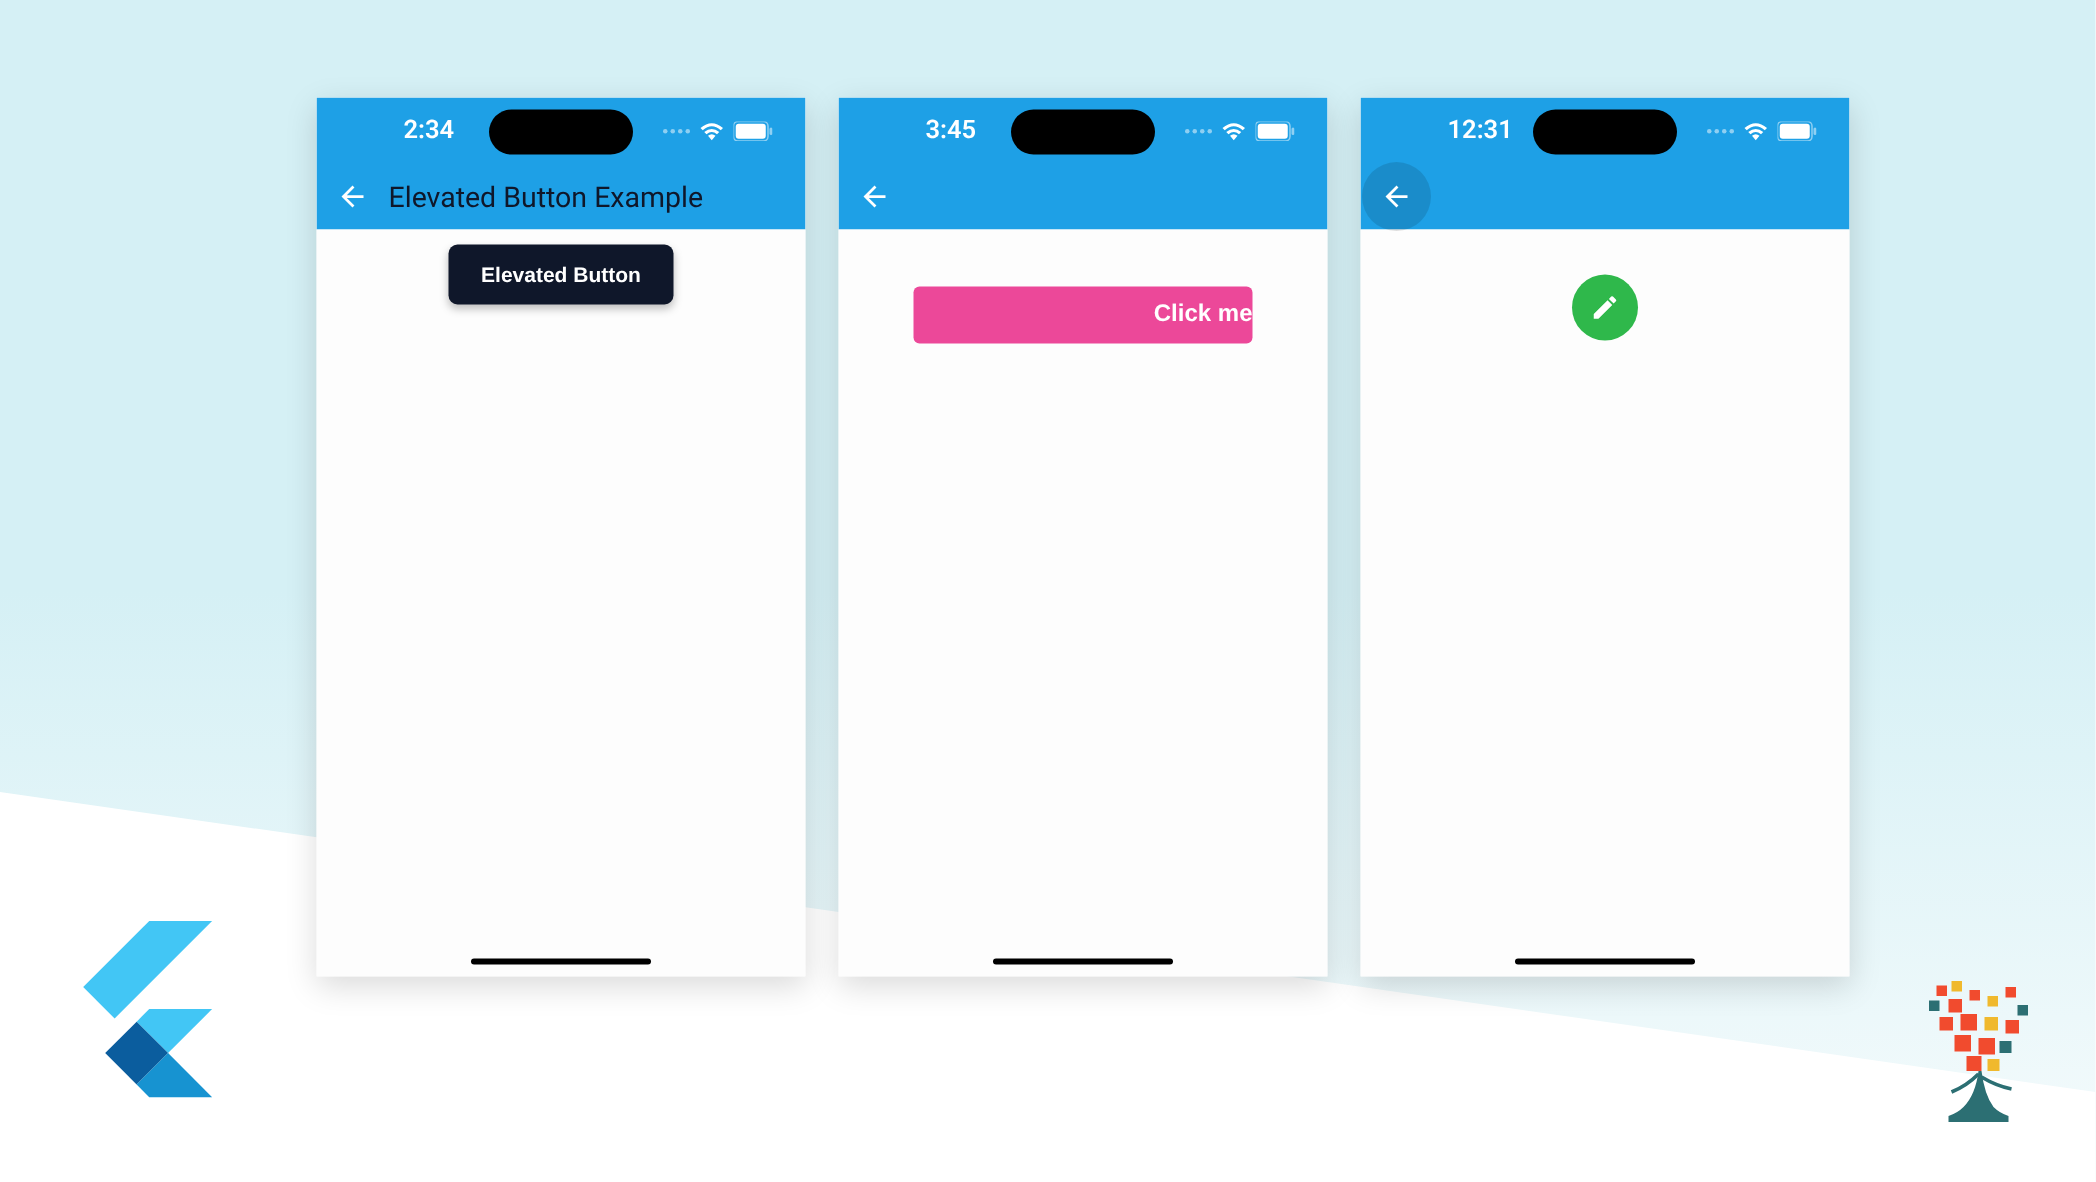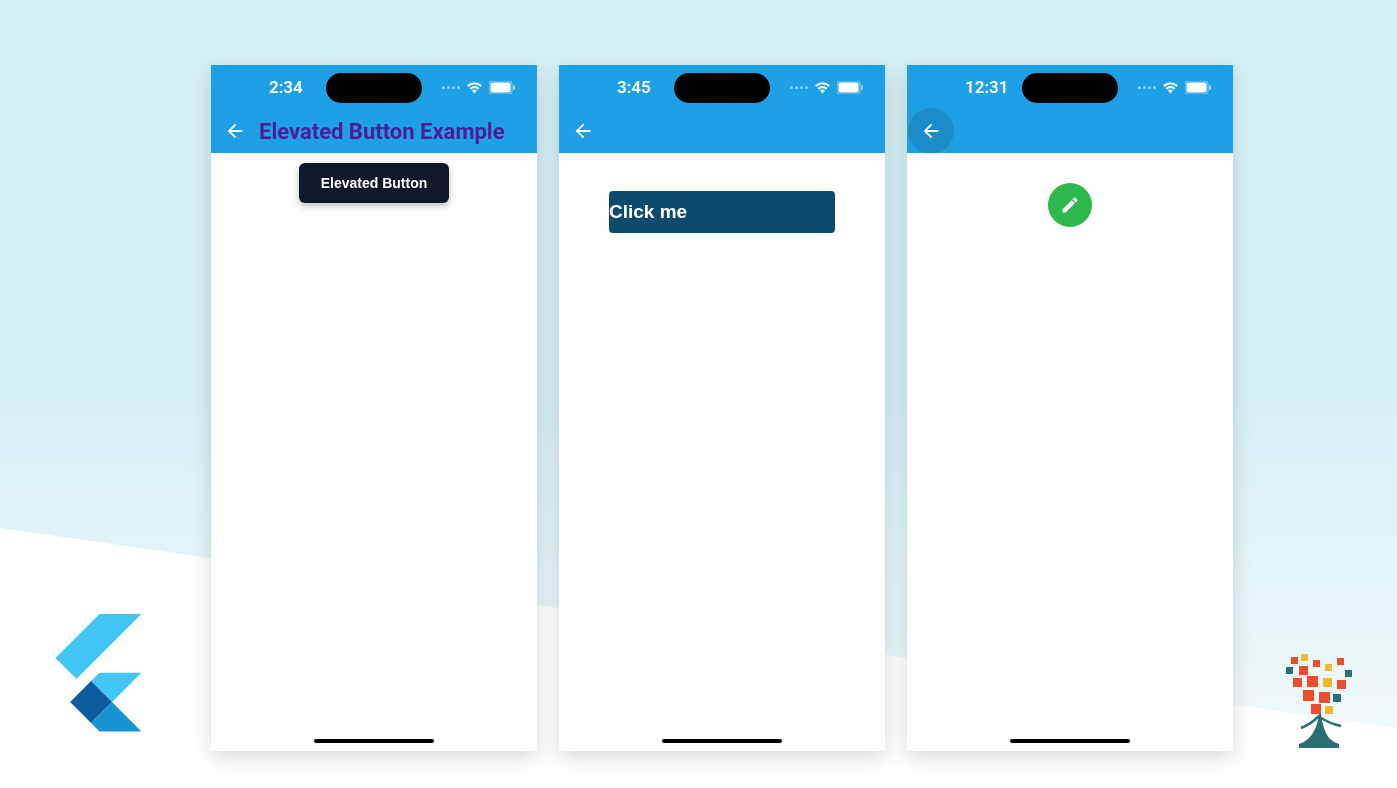--- a/index.html
+++ b/index.html
@@ -22,21 +22,21 @@
   }
   .phones {
     position: absolute;
     top: 65px;
     left: 211px;
     display: flex;
     gap: 22px;
   }
   .phone {
     width: 326px;
-    height: 686px;
+    height: 586px;
     background: #fdfdfd;
     border-radius: 0;
     box-shadow: 0 6px 20px rgba(0,0,0,0.15);
     overflow: hidden;
     position: relative;
     display: flex;
     flex-direction: column;
   }
   .status-app-bar {
     background: #1ea0e6;
@@ -100,23 +100,23 @@
     content: "";
     position: absolute;
     width: 46px;
     height: 46px;
     background: rgba(0,0,0,0.12);
     border-radius: 50%;
     left: -11px;
     top: -11px;
   }
   .app-title {
-    font-size: 22px;
-    font-weight: 700;
-    color: #4c1d95;
+    font-size: 19px;
+    font-weight: 400;
+    color: #0f172a;
   }
   .body {
     flex: 1;
     background: #fdfdfd;
     padding-top: 10px;
     display: flex;
     justify-content: center;
     align-items: flex-start;
   }
   .elevated-btn {
@@ -124,27 +124,27 @@
     color: white;
     font-weight: 700;
     font-size: 14px;
     padding: 12px 22px;
     border-radius: 6px;
     box-shadow: 0 3px 6px rgba(0,0,0,0.25);
     cursor: pointer;
     border: none;
   }
   .material-btn {
-    background: #0c4a6e;
+    background: #ec4899;
     color: white;
     font-weight: 700;
-    font-size: 19px;
+    font-size: 16px;
     width: 226px;
     padding: 10px 0;
-    text-align: left;
+    text-align: right;
     border-radius: 4px;
     cursor: pointer;
     border: none;
     margin-top: 28px;
   }
   .fab {
     width: 44px;
     height: 44px;
     background: #2fb84b;
     border-radius: 50%;

